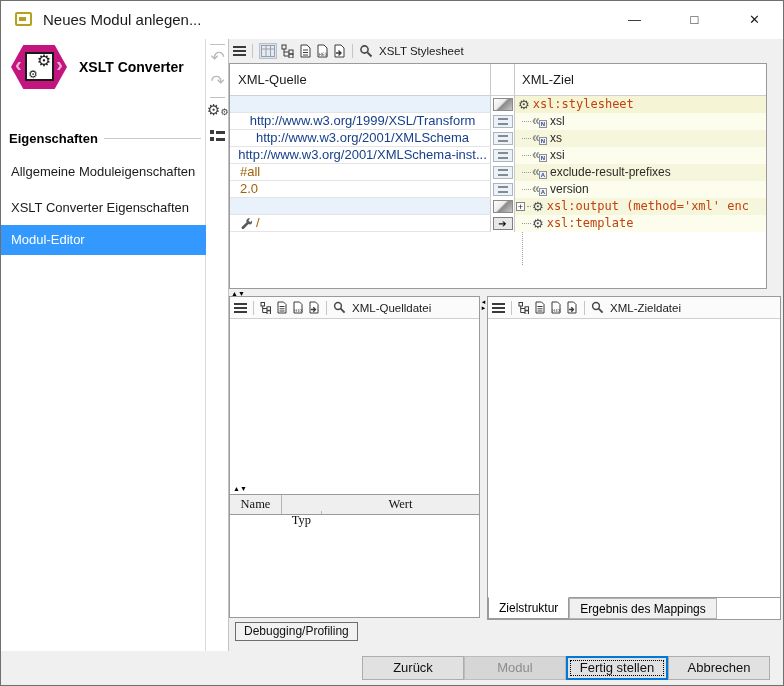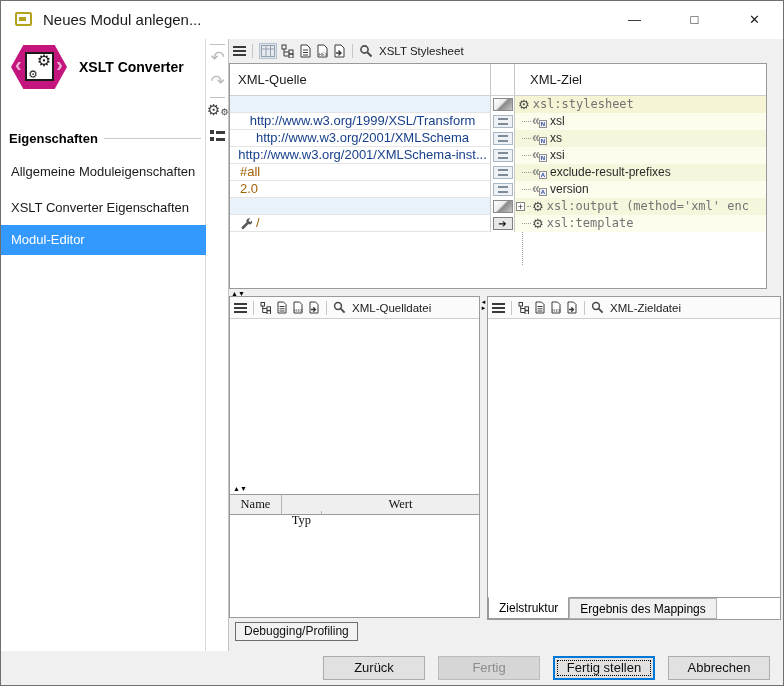--- a/index.html
+++ b/index.html
@@ -59,40 +59,40 @@
   .menu-ic i { display:block; height:2px; background:#3a3a3a; margin:2px 0; }
   .press { background:#dde3ea; border:1px solid #b7c2d0; padding:1px; }
   .tb-label { font-size:11.5px; color:#1a1a1a; margin-left:2px; white-space:nowrap; }
   svg.ic { display:block; }
 
   
   .map-panel { position:absolute; left:0; top:24px; width:538px; height:226px; background:#ffffff; border:1px solid #9a9a9a; }
   .map-header { position:absolute; left:0; top:0; width:100%; height:32px; border-bottom:1px solid #d0d0d0; }
   .map-header .src { position:absolute; left:0; top:0; width:261px; height:31px; line-height:31px; padding-left:8px; font-size:13px; color:#1a1a1a; border-right:1px solid #c9c9c9; }
   .map-header .mid { position:absolute; left:261px; top:0; width:24px; height:31px; border-right:1px solid #c9c9c9; }
-  .map-header .tgt { position:absolute; left:285px; top:0; height:31px; line-height:31px; padding-left:7px; font-size:13px; color:#1a1a1a;margin-left:8px; }
+  .map-header .tgt { position:absolute; left:285px; top:0; height:31px; line-height:31px; padding-left:7px; font-size:13px; color:#1a1a1a; }
 
   .map-rows { position:absolute; left:0; top:32px; width:100%; }
   .mrow { position:relative; height:17px; width:100%; }
   .mrow .scell { position:absolute; left:0; top:0; width:261px; height:17px; border-right:1px solid #c9c9c9; border-bottom:1px solid #e4e4e4; font-size:13px; line-height:16px; padding-left:5px; white-space:nowrap; overflow:hidden; }
   .scell.blank { background:#e9f2fb; }
   .scell.url { color:#17408b;text-align:center; }
   .scell.val { color:#a16207;padding-left:10px; }
   .mrow .bcell { position:absolute; left:261px; top:0; width:24px; height:17px; border-right:1px solid #c9c9c9; display:flex; align-items:center; justify-content:center; }
   .mrow .tcell { position:absolute; left:285px; top:0; right:0; height:17px; font-size:12px; line-height:17px; white-space:nowrap; overflow:hidden; display:flex; align-items:center; }
   .bg-a { background:#f5f5d5; } .bg-b { background:#fdfdee; } .bg-c { background:#f6f6dd; }
 
   .btn-edit { width:20px; height:13px; border:1px solid #8a8a8a;
     background:linear-gradient(135deg,#ffffff 0%,#ececec 42%,#8a8a8a 52%,#c9c9c9 100%); }
   .btn-eq { width:20px; height:13px; border:1px solid #a9b6c2; background:#eef1f5; display:flex; align-items:center; justify-content:center; }
   .btn-eq i { display:block; width:10px; height:7px; border-top:2px solid #7e8b99; border-bottom:2px solid #7e8b99; }
   .btn-arrow { width:20px; height:13px; border:1px solid #808080; background:#e8e8e8; font-size:10px; line-height:11px; text-align:center; color:#111; }
 
   .gear-el { font-size:13px; color:#4a4a4a; margin-right:3px; font-family:"DejaVu Sans",sans-serif; line-height:15px;}
-  .mono-el { font-family:"DejaVu Sans Mono", monospace; font-size:12px; color:#737373; }
+  .mono-el { font-family:"DejaVu Sans Mono", monospace; font-size:12px; color:#c2410c; }
   .child-label { font-size:12px; color:#2b2b2b; }
   .dot-h { display:inline-block; width:9px; height:1px; border-top:1px dotted #9a9a9a; margin-right:1px; }
   .ns-ic { position:relative; display:inline-block; width:15px; height:13px; margin-right:3px; }
   .ns-ic .chev { position:absolute; left:0; top:-3px; font-size:14px; color:#8f8f8f; font-weight:bold; }
   .ns-ic .badge { position:absolute; right:0; bottom:0; width:8px; height:8px; border:1px solid #8f8f8f; background:#f3f3f3; color:#2b4aa0; font-size:6px; line-height:6px; text-align:center; font-weight:bold; }
   .exp-box { position:relative; display:inline-block; width:9px; height:9px; border:1px solid #848484; background:#fff; margin:0 2px 0 1px; color:#222; font-size:9px; line-height:8px; text-align:center; }
   .tree-vline { position:absolute; left:292px; top:57px; height:112px; border-left:1px dotted #a0a0a0; }
 
   
   .tri-h { position:absolute; font-size:7px; color:#000; letter-spacing:0; }
@@ -111,21 +111,21 @@
   .c-name { width:52px; } .c-typ { width:40px;margin-top:16px; } .c-wert { flex:1; border-right:none !important; }
 
   .tabs { height:22px; display:flex; align-items:flex-start; border-top:1px solid #9a9a9a; flex:0 0 auto; }
   .tab { font-size:12px; padding:0 10px; height:22px; line-height:21px; cursor:default; white-space:nowrap; }
   .tab-active { background:#ffffff; border-left:1px solid #9a9a9a; border-right:1px solid #9a9a9a; border-bottom:1px solid #9a9a9a; margin-top:-1px; border-top:1px solid #ffffff; }
   .tab-idle { background:#f0f0f0; border:1px solid #b3b3b3; height:21px; line-height:20px; }
 
   .debug-btn { position:absolute; left:6px; top:583px; height:19px; padding:0 8px; font-size:12px; line-height:17px; color:#111; background:#f2f2f2; border:1px solid #6e6e6e; }
 
   
-  .footer { position:absolute; left:0; top:650px; width:782px; height:34px; background:#f0f0f0; display:flex; justify-content:flex-end; align-items:center; gap:13px; padding-right:13px; }
+  .footer { position:absolute; left:0; top:650px; width:782px; height:34px; background:#f0f0f0; display:flex; justify-content:flex-end; align-items:center; padding-right:13px; }
   .fbtn { width:102px; height:24px; font-size:13px; font-family:"Liberation Sans",sans-serif; color:#111; background:#e1e1e1; border:1px solid #adadad; text-align:center; line-height:22px; cursor:default; }
   .fbtn.disabled { background:#d6d6d6; color:#8d8d8d; border-color:#bcbcbc; }
   .fbtn.default { border:2px solid #0078d7; line-height:20px; outline:1px dotted #000; outline-offset:-5px; }
 </style>
 </head>
 <body>
 
 <div id="window">
 
   <div class="titlebar">
@@ -488,18 +488,18 @@
         <div class="tab tab-active">Zielstruktur</div>
         <div class="tab tab-idle">Ergebnis des Mappings</div>
       </div>
     </div>
 
     <div class="debug-btn">Debugging/Profiling</div>
   </div>
 
   <div class="footer">
     <div class="fbtn">Zurück</div>
-    <div class="fbtn disabled">Fertig</div>
+    <div class="fbtn disabled">Modul</div>
     <div class="fbtn default">Fertig stellen</div>
     <div class="fbtn">Abbrechen</div>
   </div>
 
 </div>
 
 </body></html>

